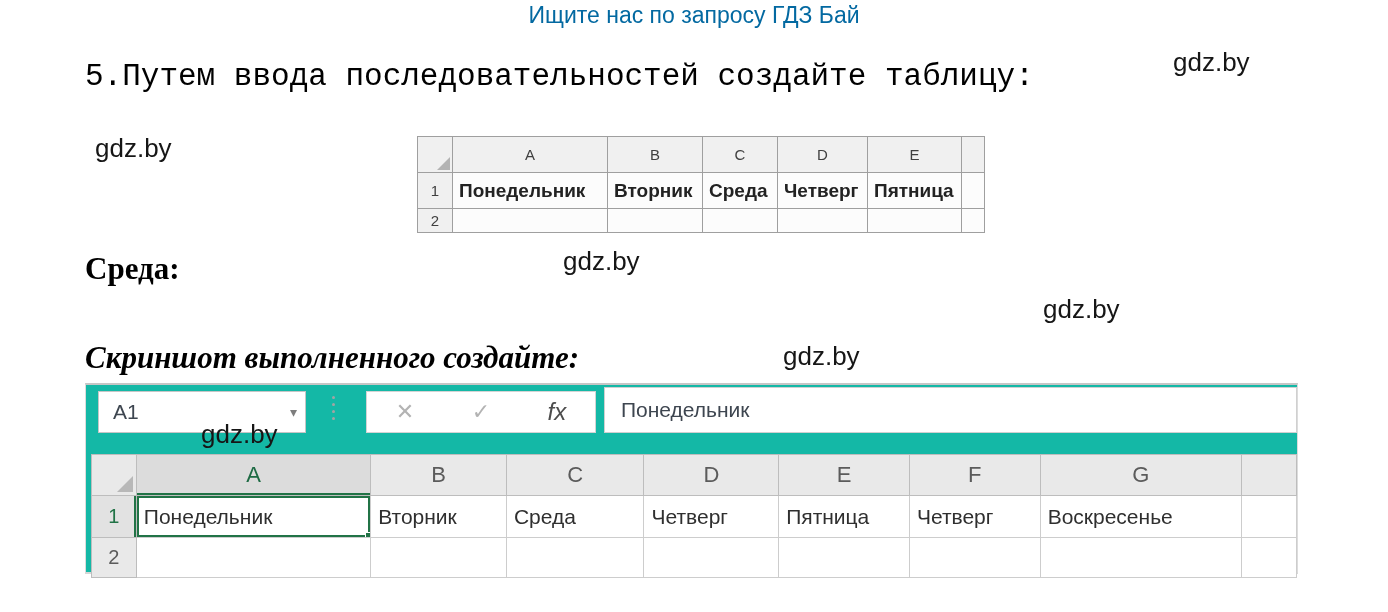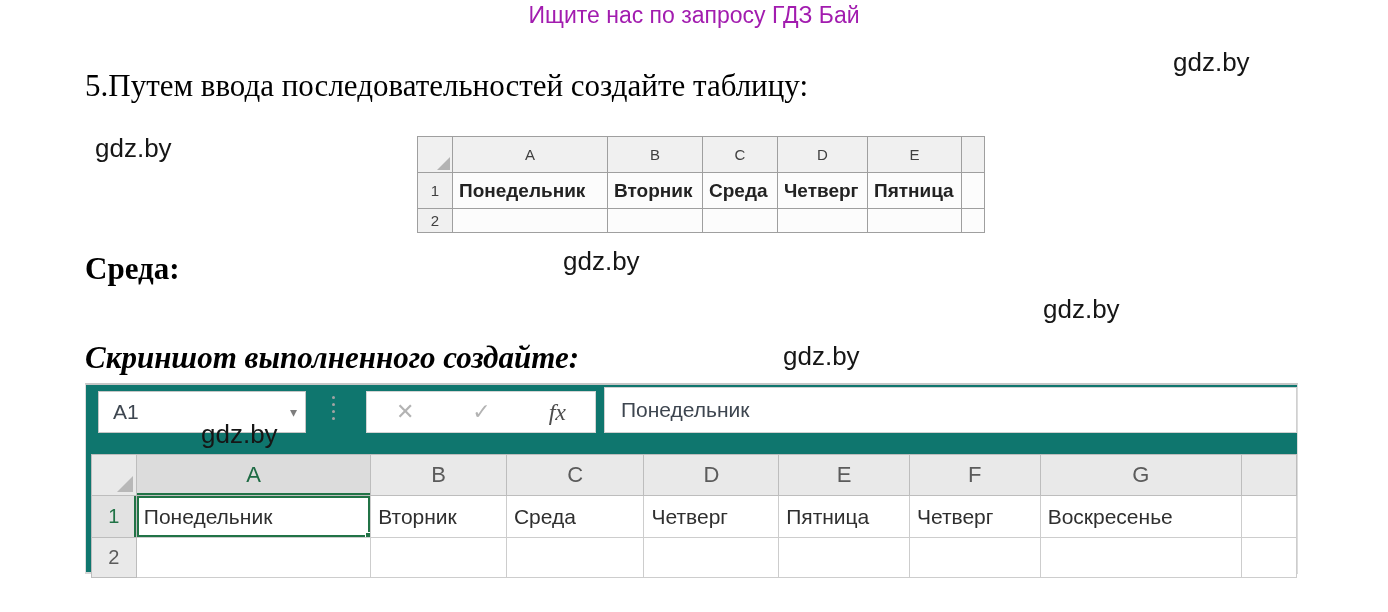--- a/index.html
+++ b/index.html
@@ -3,35 +3,35 @@
 <meta charset="utf-8">
 <style>
   html,body { margin:0; padding:0; background:#ffffff; }
   .page {
     position:relative; width:1388px; height:612px; background:#ffffff;
     font-family:"Liberation Sans", sans-serif; overflow:hidden;
   }
   
   .banner {
     position:absolute; left:0; top:2px; width:100%; text-align:center;
-    font-size:23px; color:#a21caf; font-weight:400;
+    font-size:23px; color:#0369a1; font-weight:400;
   }
   
   .wm { position:absolute; font-size:26px; color:#161616; }
   .wm-top-right { left:1173px; top:47px; }
   .wm-left      { left:95px;   top:133px; }
   .wm-center1   { left:563px;  top:246px; }
   .wm-right-mid { left:1043px; top:294px; }
   .wm-center2   { left:783px;  top:341px; }
   
   .serif-line {
     position:absolute; left:85px; font-family:"Liberation Serif", serif;
     font-size:31px; color:#000; line-height:38px; white-space:nowrap;
   }
-  .line-title   { top:67px; }
+  .line-title   { top:58px;font-family:Liberation Mono, monospace; }
   .line-answer  { top:250px; font-weight:bold; }
   .line-done    { top:292px; }
   .line-done b  { font-weight:bold; }
   .line-shot    { top:339px; font-weight:bold; font-style:italic; }
   
   .small-table {
     position:absolute; left:417px; top:136px; border-collapse:collapse;
     table-layout:fixed; font-family:"Liberation Sans", sans-serif;
   }
   .small-table td {
@@ -43,41 +43,41 @@
   .st-rownum  { background:#f0f0f0 !important; text-align:center; font-size:15px; color:#3f3f3f; }
   .st-cell    { font-weight:bold; font-size:19px; color:#222; padding-left:6px !important; }
   .st-corner  { position:relative; background:#f0f0f0 !important; }
   .st-tri {
     position:absolute; right:2px; bottom:2px; width:0; height:0;
     border-left:13px solid transparent; border-bottom:13px solid #b3b3b3;
   }
   
   .excel {
     position:absolute; left:85px; top:383px; width:1213px; height:191px;
-    background:#0f766e; box-sizing:border-box;
+    background:#14b8a6; box-sizing:border-box;
     border-top:2px solid #c6c6c6; border-bottom:2px solid #d6d6d6;
     border-left:1px solid #dcdcdc; border-right:1px solid #dcdcdc;
   }
   .name-box {
     position:absolute; left:12px; top:6px; width:208px; height:42px;
     background:#ffffff; border:1px solid #c6c6c6; box-sizing:border-box;
     font-size:21px; color:#3e4650; line-height:40px; padding-left:14px;
   }
   .name-box .caret {
     position:absolute; right:8px; top:0; line-height:40px; font-size:14px; color:#7d7d7d;
   }
   .sep-dots { position:absolute; left:246px; top:11px; display:flex; flex-direction:column; gap:4px; }
   .sep-dots span { width:3px; height:3px; border-radius:50%; background:#a3a3a3; }
   .fbtn-box {
     position:absolute; left:280px; top:6px; width:230px; height:42px;
     background:#ffffff; border:1px solid #d4d4d4; box-sizing:border-box;
     display:flex; align-items:center; justify-content:space-around;
   }
   .icon-x, .icon-check { font-size:22px; color:#b3b3b3; }
-  .icon-fx { font-family:Liberation Serif, serif; font-style:italic; font-size:24px; color:#4d4d4d; }
+  .icon-fx { font-family:Liberation Sans, sans-serif; font-style:italic; font-size:24px; color:#4d4d4d; }
   .formula-bar {
     position:absolute; left:518px; top:2px; width:693px; height:46px;
     background:#ffffff; border:1px solid #d0d0d0; box-sizing:border-box;
     font-size:21px; color:#3e4650; line-height:44px; padding-left:16px;
   }
   .wm-sheet { position:absolute; left:115px; top:34px; font-size:26px; color:#161616; z-index:6; }
   
   .grid-table {
     position:absolute; left:5px; top:69px; border-collapse:collapse; table-layout:fixed;
     font-family:"Liberation Sans", sans-serif;

